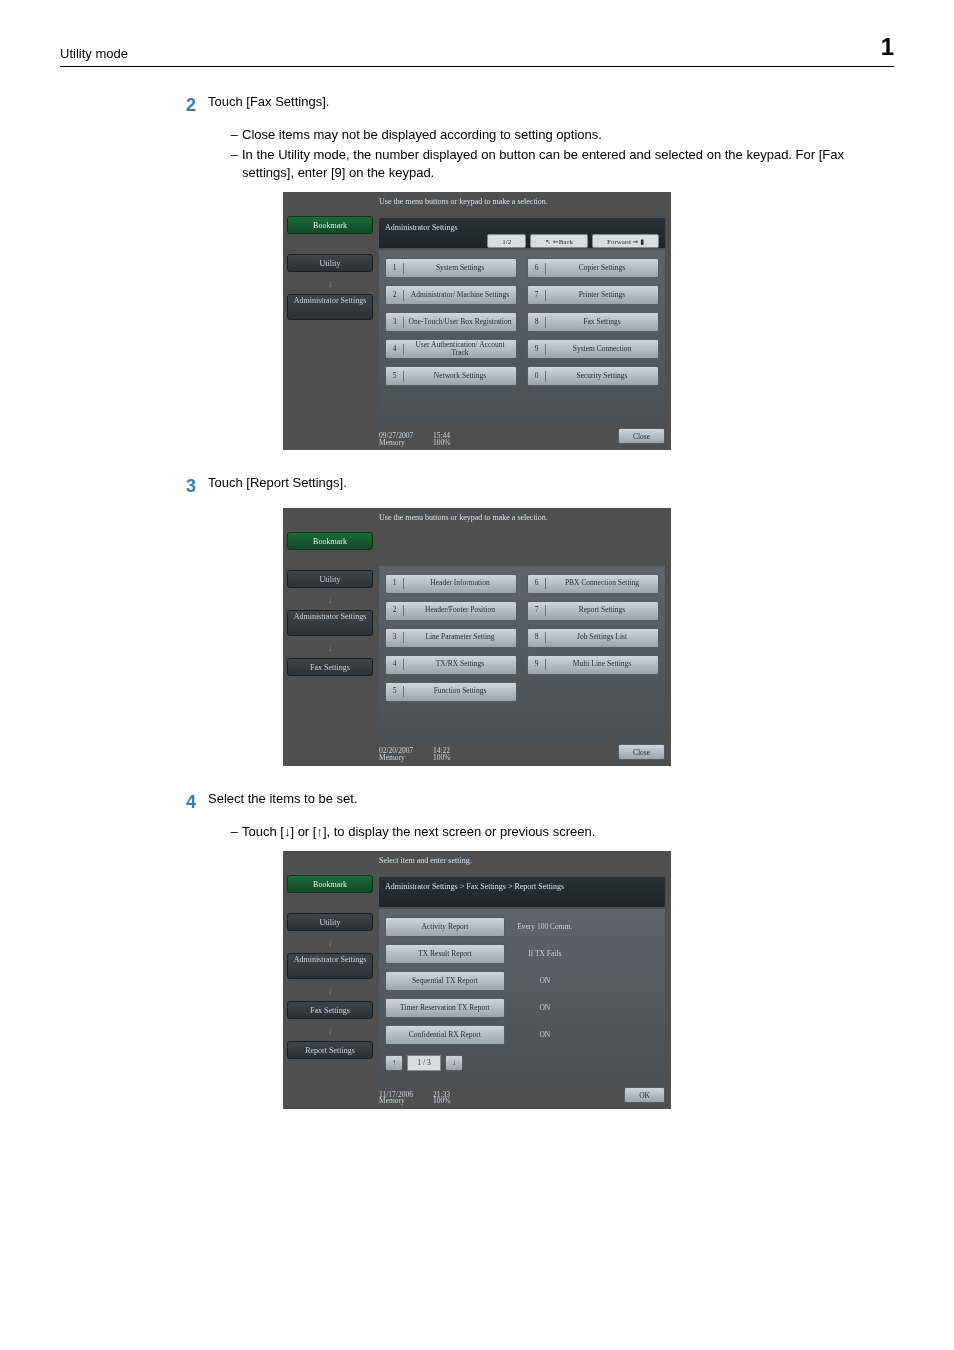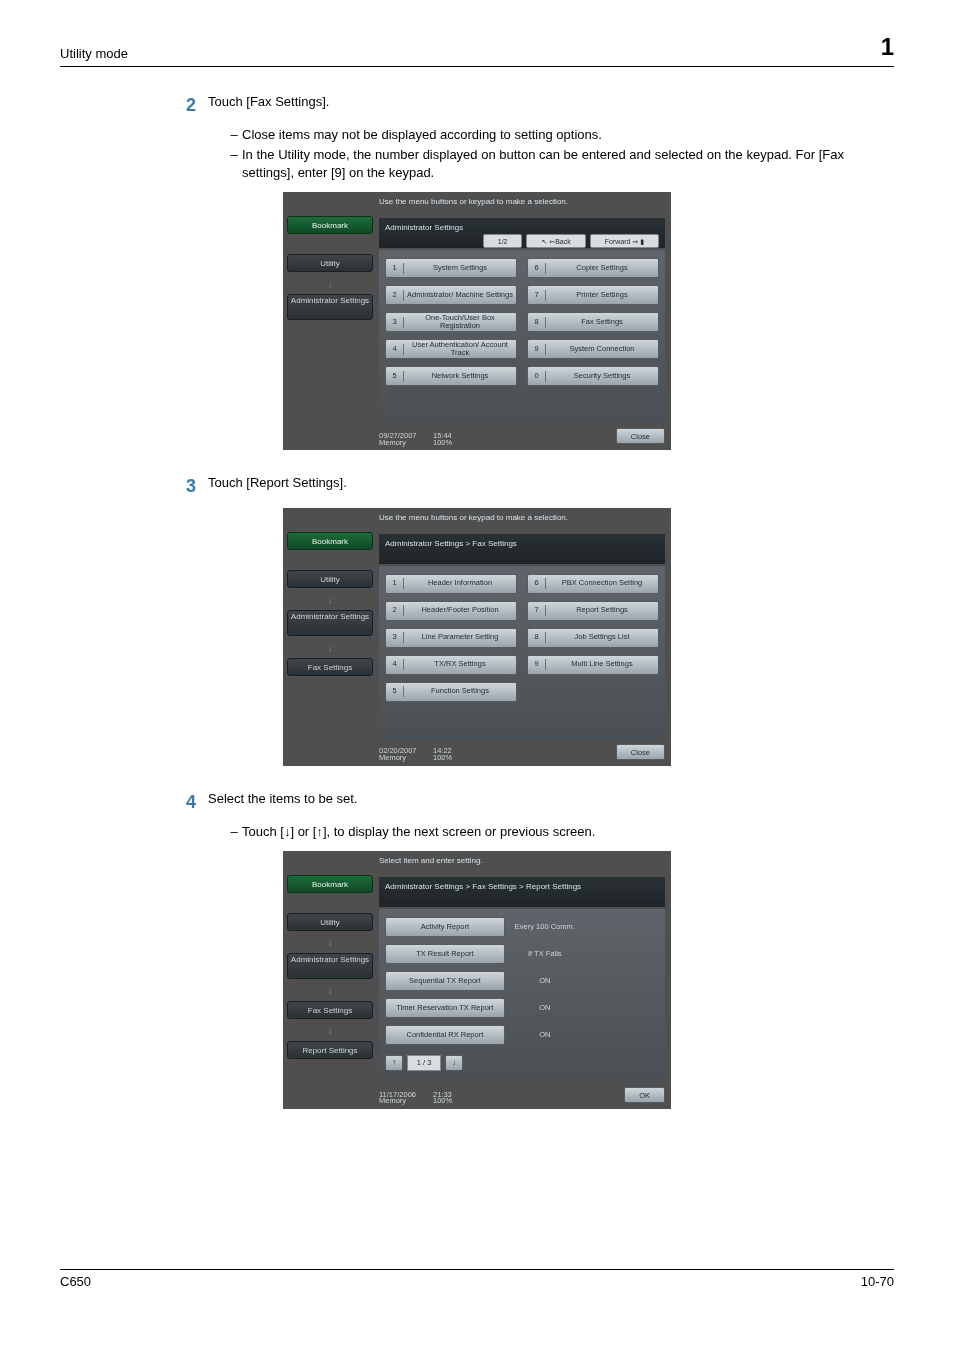--- a/index.html
+++ b/index.html
@@ -9,21 +9,21 @@
   .page-head .util{font-size:13px}
   .page-head .chap{font-size:24px;font-weight:bold}
   .step{display:flex;margin:24px 0 8px 120px}
   .num{width:28px;text-align:right;font-size:18px;font-weight:bold;color:#3a7aa7;padding-right:12px}
   .step-body{flex:1}
   .bullets{margin:6px 0 10px 166px}
   .bullets .row{display:flex;margin:2px 0}
   .bullets .dash{width:16px;text-align:center}
   .bullets .txt{flex:1}
 
-  .device{width:388px;height:258px;margin:4px auto 12px auto;background:#4f4f4f;position:relative;font-family:Liberation Sans, sans-serif;color:#d4e0e8}
+  .device{width:388px;height:258px;margin:4px auto 12px auto;background:#4f4f4f;position:relative;font-family:Liberation Serif, serif;color:#d4e0e8}
   .msg{position:absolute;left:96px;top:4px;font-size:8px}
   .sidebar{position:absolute;left:4px;top:24px;width:86px}
   .side-btn{display:block;height:18px;line-height:18px;text-align:center;font-size:8px;margin-bottom:8px;background:linear-gradient(#3f4448,#2a3135);border:1px solid #1a1e21;border-radius:3px;color:#cbd4da}
   .side-btn.green{background:linear-gradient(#1d6b3a,#104a26);border-color:#0a331a;color:#e6f4e9}
   .arrow-down{display:block;text-align:center;font-size:8px;color:#8898a3;height:10px;line-height:10px;margin-bottom:4px}
   .titlebar{position:absolute;left:96px;top:26px;right:6px;height:30px;background:linear-gradient(#2a3135,#1e2428);font-size:8px;padding:4px 6px}
   .titlebar .crumb{white-space:nowrap}
   .nav-strip{position:absolute;right:6px;top:16px;display:flex;gap:4px;align-items:center;font-size:7px}
   .pill{height:14px;line-height:14px;padding:0 14px;background:#d8dde1;color:#2b2b2b;border:1px solid #888;border-radius:2px}
   .body-area{position:absolute;left:96px;top:58px;right:6px;bottom:26px;background:linear-gradient(#5e6469,#4a4f53);padding:8px 6px}
@@ -154,23 +154,20 @@
     <div class="msg">Use the menu buttons or keypad to make a selection.</div>
     <div class="sidebar">
       <span class="side-btn green">Bookmark</span>
       <div style="height:12px"></div>
       <span class="side-btn">Utility</span>
       <span class="arrow-down">↓</span>
       <span class="side-btn" style="height:26px;line-height:1.1;padding-top:2px">Administrator Settings</span>
       <span class="arrow-down">↓</span>
       <span class="side-btn">Fax Settings</span>
     </div>
-    <div class="titlebar">
-      <div class="crumb">Administrator Settings  &gt;  Fax Settings</div>
-    </div>
     <div class="body-area">
       <div class="two-cols">
         <div class="col" id="s2l">
             <div class="menu-btn">
               <span class="menu-num">1</span>
               <span class="menu-lbl">Header Information</span>
             </div>
             <div class="menu-btn">
               <span class="menu-num">2</span>
               <span class="menu-lbl">Header/Footer Position</span>
@@ -279,17 +276,13 @@
       <span style="width:54px">11/17/2006</span>
       <span style="width:40px">21:33</span>
       <div style="position:absolute;left:0;bottom:-2px;font-size:7.5px;display:flex">
         <span style="width:54px">Memory</span>
         <span>100%</span>
       </div>
       <span class="close-btn">OK</span>
     </div>
   </div>
 
-  <div class="page-foot">
-    <span>C650</span>
-    <span>10-70</span>
-  </div>
 </div>
 
 </body></html>

